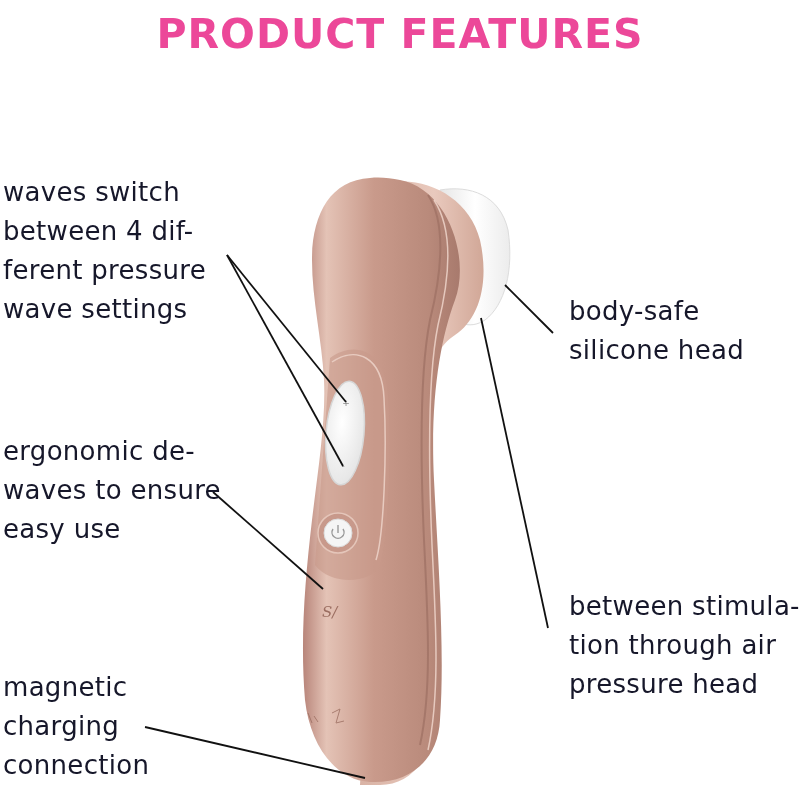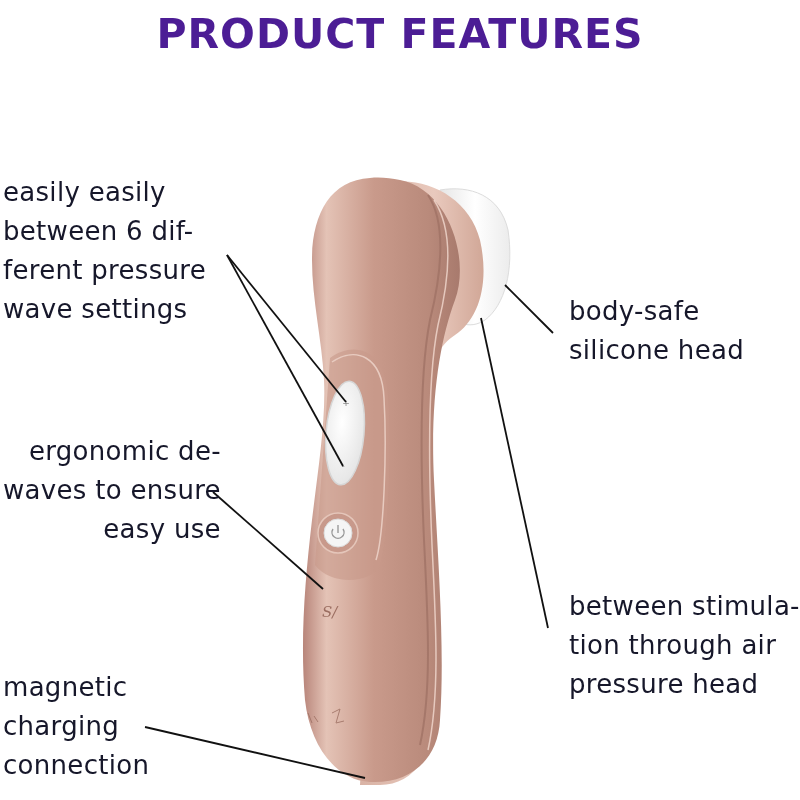--- a/index.html
+++ b/index.html
@@ -1,21 +1,21 @@
 <!DOCTYPE html>
 <html><head>
 <meta charset="utf-8">
 <style>
   html, body { margin: 0; padding: 0; background: #ffffff; }
   body { width: 800px; height: 800px; position: relative; overflow: hidden; }
   .page { position: absolute; inset: 0; width: 800px; height: 800px; background: #fff; }
   .title {
     position: absolute; left: 0; top: 10px; width: 800px; text-align: center;
     font-family: "DejaVu Sans", sans-serif; font-weight: bold; font-size: 41px;
-    letter-spacing: 1px; color: #4c1d95;
+    letter-spacing: 1px; color: #ec4899;
   }
   .callout {
     position: absolute; font-family: "DejaVu Sans", sans-serif; font-size: 26px;
     line-height: 39px; color: #16172a; letter-spacing: 0.3px;
   }
   .callout span { display: block; white-space: nowrap; }
   .device { position: absolute; left: 0; top: 0; width: 800px; height: 800px; }
   .lines { position: absolute; left: 0; top: 0; width: 800px; height: 800px; pointer-events: none; }
 </style>
 </head>
@@ -92,27 +92,27 @@
       <line x1="227" y1="255" x2="346" y2="402"></line>
       <line x1="227" y1="255" x2="343" y2="466"></line>
       <line x1="213" y1="492" x2="323" y2="589"></line>
       <line x1="145" y1="727" x2="365" y2="778"></line>
       <line x1="505" y1="285" x2="553" y2="333"></line>
       <line x1="481" y1="318" x2="548" y2="628"></line>
     </g>
   </svg>
 
   <div class="callout" style="left:3px; top:173px;">
-    <span>easily easily</span>
-    <span>between 6 dif-</span>
+    <span>waves switch</span>
+    <span>between 4 dif-</span>
     <span>ferent pressure</span>
     <span>wave settings</span>
   </div>
 
-  <div class="callout" style="left:3px; top:432px;text-align:right;">
+  <div class="callout" style="left:3px; top:432px;">
     <span>ergonomic de-</span>
     <span>waves to ensure</span>
     <span>easy use</span>
   </div>
 
   <div class="callout" style="left:3px; top:668px;">
     <span>magnetic</span>
     <span>charging</span>
     <span>connection</span>
   </div>

